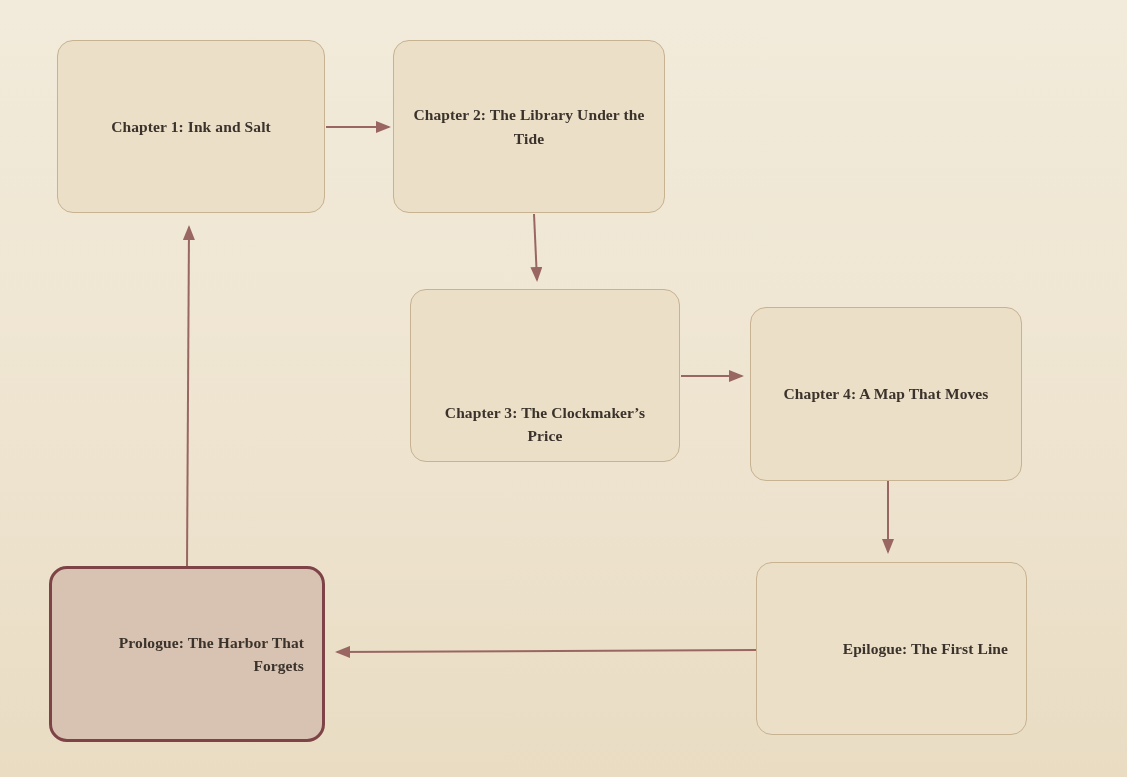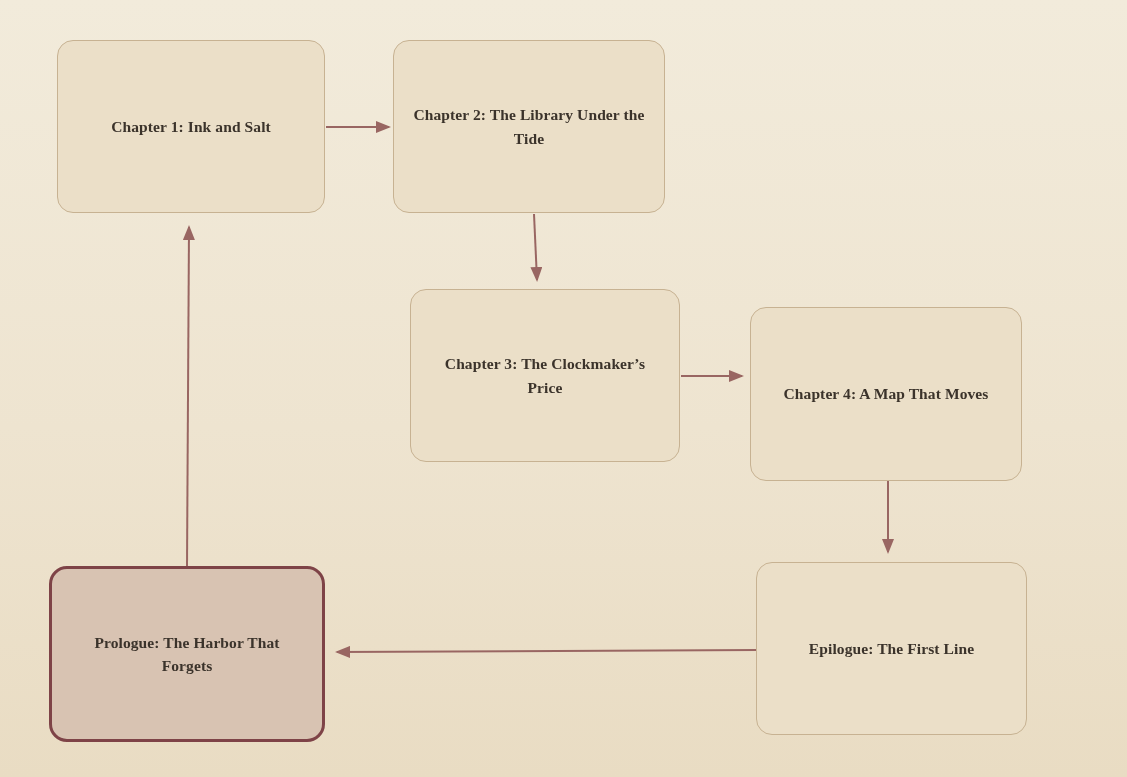--- a/index.html
+++ b/index.html
@@ -38,20 +38,21 @@
     align-items: center;
     justify-content: center;
     text-align: center;
     padding: 14px 18px;
     cursor: default;
   }
   .node.highlight {
     background: var(--highlight-fill);
     border: 3px solid var(--highlight-border);
     border-radius: 18px;
+    text-align: right;
   }
   .node .label {
     font-weight: bold;
     font-size: 15.5px;
     line-height: 1.5;
     color: var(--node-text);
     letter-spacing: 0.1px;
   }
 </style>
 </head>
@@ -71,26 +72,26 @@
       <line x1="757" y1="650" x2="337" y2="652" stroke="#996662" stroke-width="2" marker-end="url(#arrowhead)"></line>
       <line x1="187" y1="566" x2="189" y2="227" stroke="#996662" stroke-width="2" marker-end="url(#arrowhead)"></line>
     </svg>
   <div id="nodes-layer">
       <div class="node" style="left: 57px; top: 40px; width: 268px; height: 173px;">
         <span class="label">Chapter 1: Ink and Salt</span>
       </div>
       <div class="node" style="left: 393px; top: 40px; width: 272px; height: 173px; justify-content: flex-end;">
         <span class="label">Chapter 2: The Library Under the Tide</span>
       </div>
-      <div class="node" style="left: 410px; top: 289px; width: 270px; height: 173px;">
+      <div class="node" style="left: 410px; top: 289px; width: 270px; height: 173px; align-items: flex-end;">
         <span class="label">Chapter 3: The Clockmaker’s Price</span>
       </div>
       <div class="node" style="left: 750px; top: 307px; width: 272px; height: 174px;">
         <span class="label">Chapter 4: A Map That Moves</span>
       </div>
-      <div class="node" style="left: 756px; top: 562px; width: 271px; height: 173px;">
+      <div class="node" style="left: 756px; top: 562px; width: 271px; height: 173px; justify-content: flex-end;">
         <span class="label">Epilogue: The First Line</span>
       </div>
       <div class="node highlight" style="left: 49px; top: 566px; width: 276px; height: 176px;">
         <span class="label">Prologue: The Harbor That Forgets</span>
       </div>
     </div>
 </div>
 
 </body></html>

